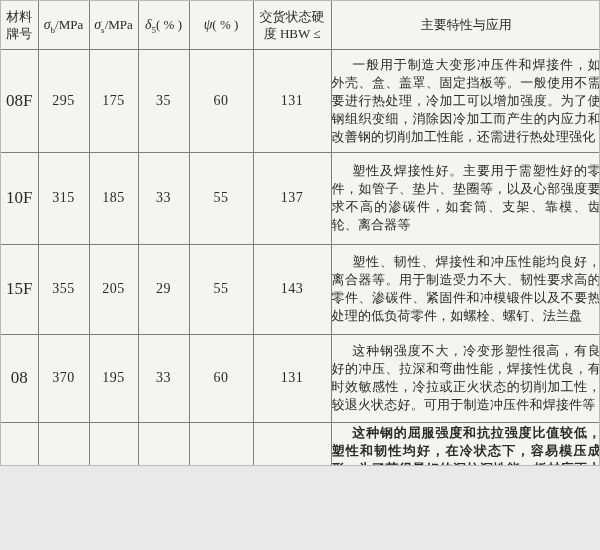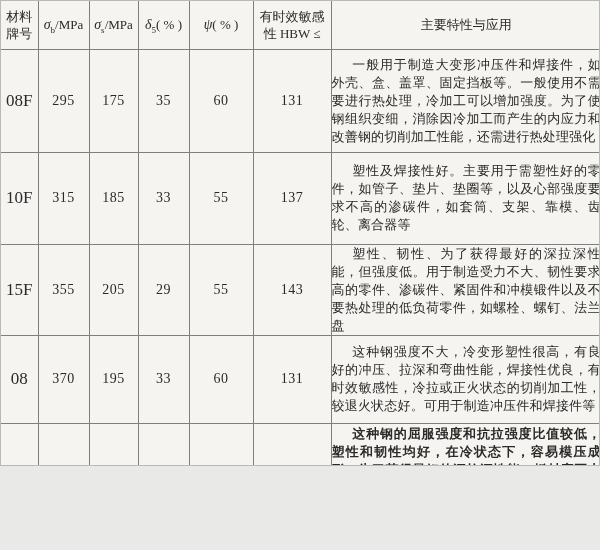--- a/index.html
+++ b/index.html
@@ -88,21 +88,21 @@
       <col style="width:78px">
       <col style="width:270px">
     </colgroup>
     <thead>
       <tr>
         <th class="wrap">材料牌号</th>
         <th><span class="sym">σ</span><sub>b</sub><span>/MPa</span></th>
         <th><span class="sym">σ</span><sub>s</sub><span>/MPa</span></th>
         <th><span class="sym">δ</span><sub>5</sub><span>( % )</span></th>
         <th><span class="sym">ψ</span><span>( % )</span></th>
-        <th class="wrap">有时效敏感性 HBW ≤</th>
+        <th class="wrap">交货状态硬度 HBW ≤</th>
         <th>主要特性与应用</th>
       </tr>
     </thead>
     <tbody>
       <tr class="r1">
         <td class="grade">08F</td>
         <td class="num">295</td>
         <td class="num">175</td>
         <td class="num">35</td>
         <td class="num">60</td>
@@ -123,21 +123,21 @@
         </td>
       </tr>
       <tr class="r3">
         <td class="grade">15F</td>
         <td class="num">355</td>
         <td class="num">205</td>
         <td class="num">29</td>
         <td class="num">55</td>
         <td class="num">143</td>
         <td class="desc">
-          <p>塑性、韧性、为了获得最好的深拉深性能，但强度低。用于制造受力不大、韧性要求高的零件、渗碳件、紧固件和冲模锻件以及不要热处理的低负荷零件，如螺栓、螺钉、法兰盘</p>
+          <p>塑性、韧性、焊接性和冲压性能均良好，离合器等。用于制造受力不大、韧性要求高的零件、渗碳件、紧固件和冲模锻件以及不要热处理的低负荷零件，如螺栓、螺钉、法兰盘</p>
         </td>
       </tr>
       <tr class="r4">
         <td class="grade">08</td>
         <td class="num">370</td>
         <td class="num">195</td>
         <td class="num">33</td>
         <td class="num">60</td>
         <td class="num">131</td>
         <td class="desc">

